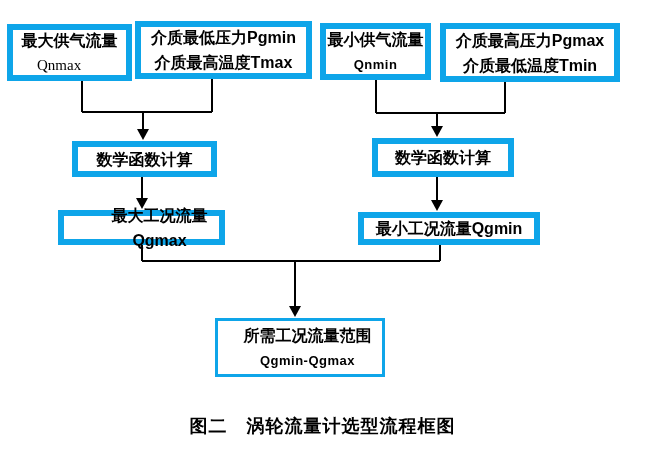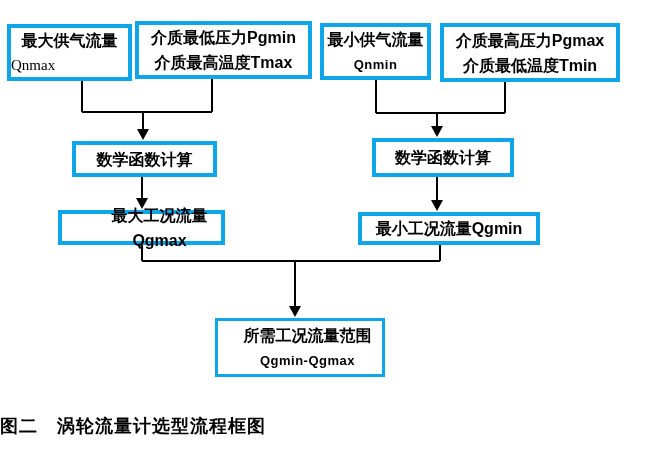--- a/index.html
+++ b/index.html
@@ -28,21 +28,21 @@
     stroke-width: 2;
     fill: none;
   }
   .connectors polygon {
     fill: #000000;
     stroke: none;
   }
   .node {
     position: absolute;
     box-sizing: border-box;
-    border: 4px solid #0ea5e9;
+    border: 6px solid #0ea5e9;
     background: #ffffff;
     display: flex;
     flex-direction: column;
     align-items: center;
     justify-content: center;
     text-align: center;
     font-weight: bold;
     font-size: 16px;
     line-height: 25px;
     color: #000000;
@@ -52,32 +52,33 @@
     padding-left: 15px;
   }
   .node .line {
     width: 100%;
   }
   .line--latin-serif {
     font-family: "Liberation Serif", "DejaVu Serif", serif;
     font-weight: normal;
     font-size: 15px;
     text-align: left;
+    padding-left: 24px;
     box-sizing: border-box;
   }
   .line--latin-sans {
     font-size: 13px;
     letter-spacing: 0.5px;
   }
   .caption {
     position: absolute;
     left: 0;
     top: 414px;
     width: 100%;
-    text-align: left;
+    text-align: center;
     font-size: 18px;
     font-weight: bold;
     letter-spacing: 1px;
     color: #000000;
   }
 </style>
 </head>
 <body>
 
 <div class="canvas">

